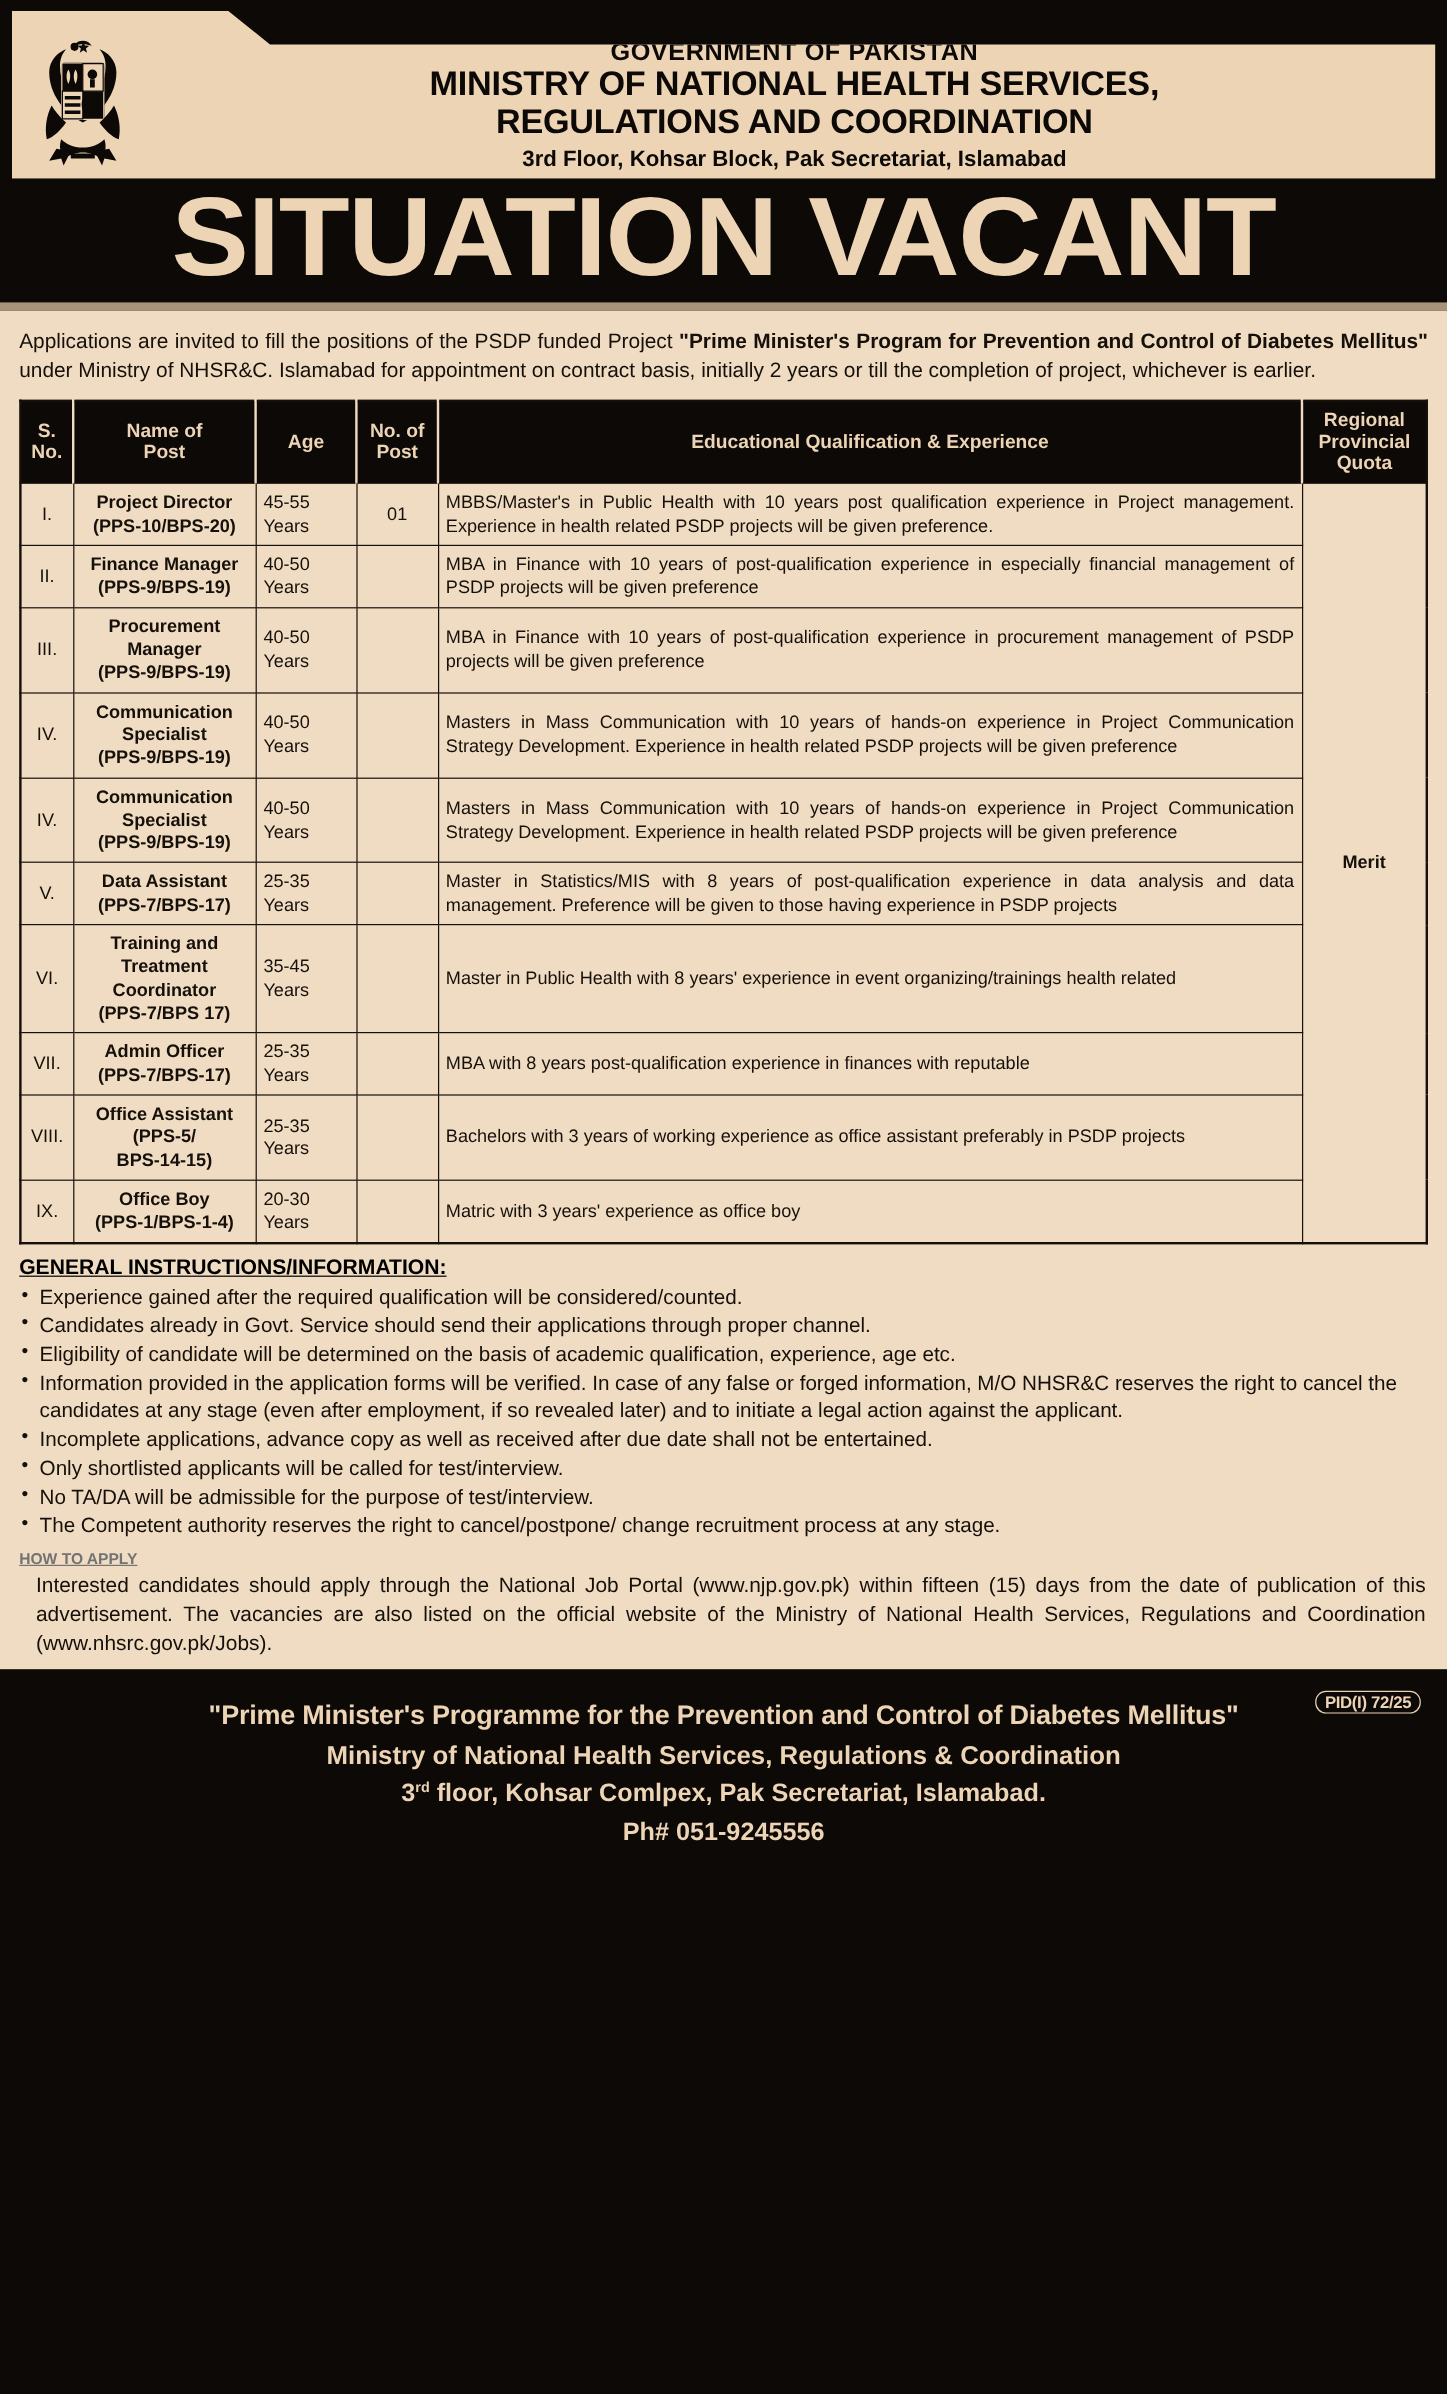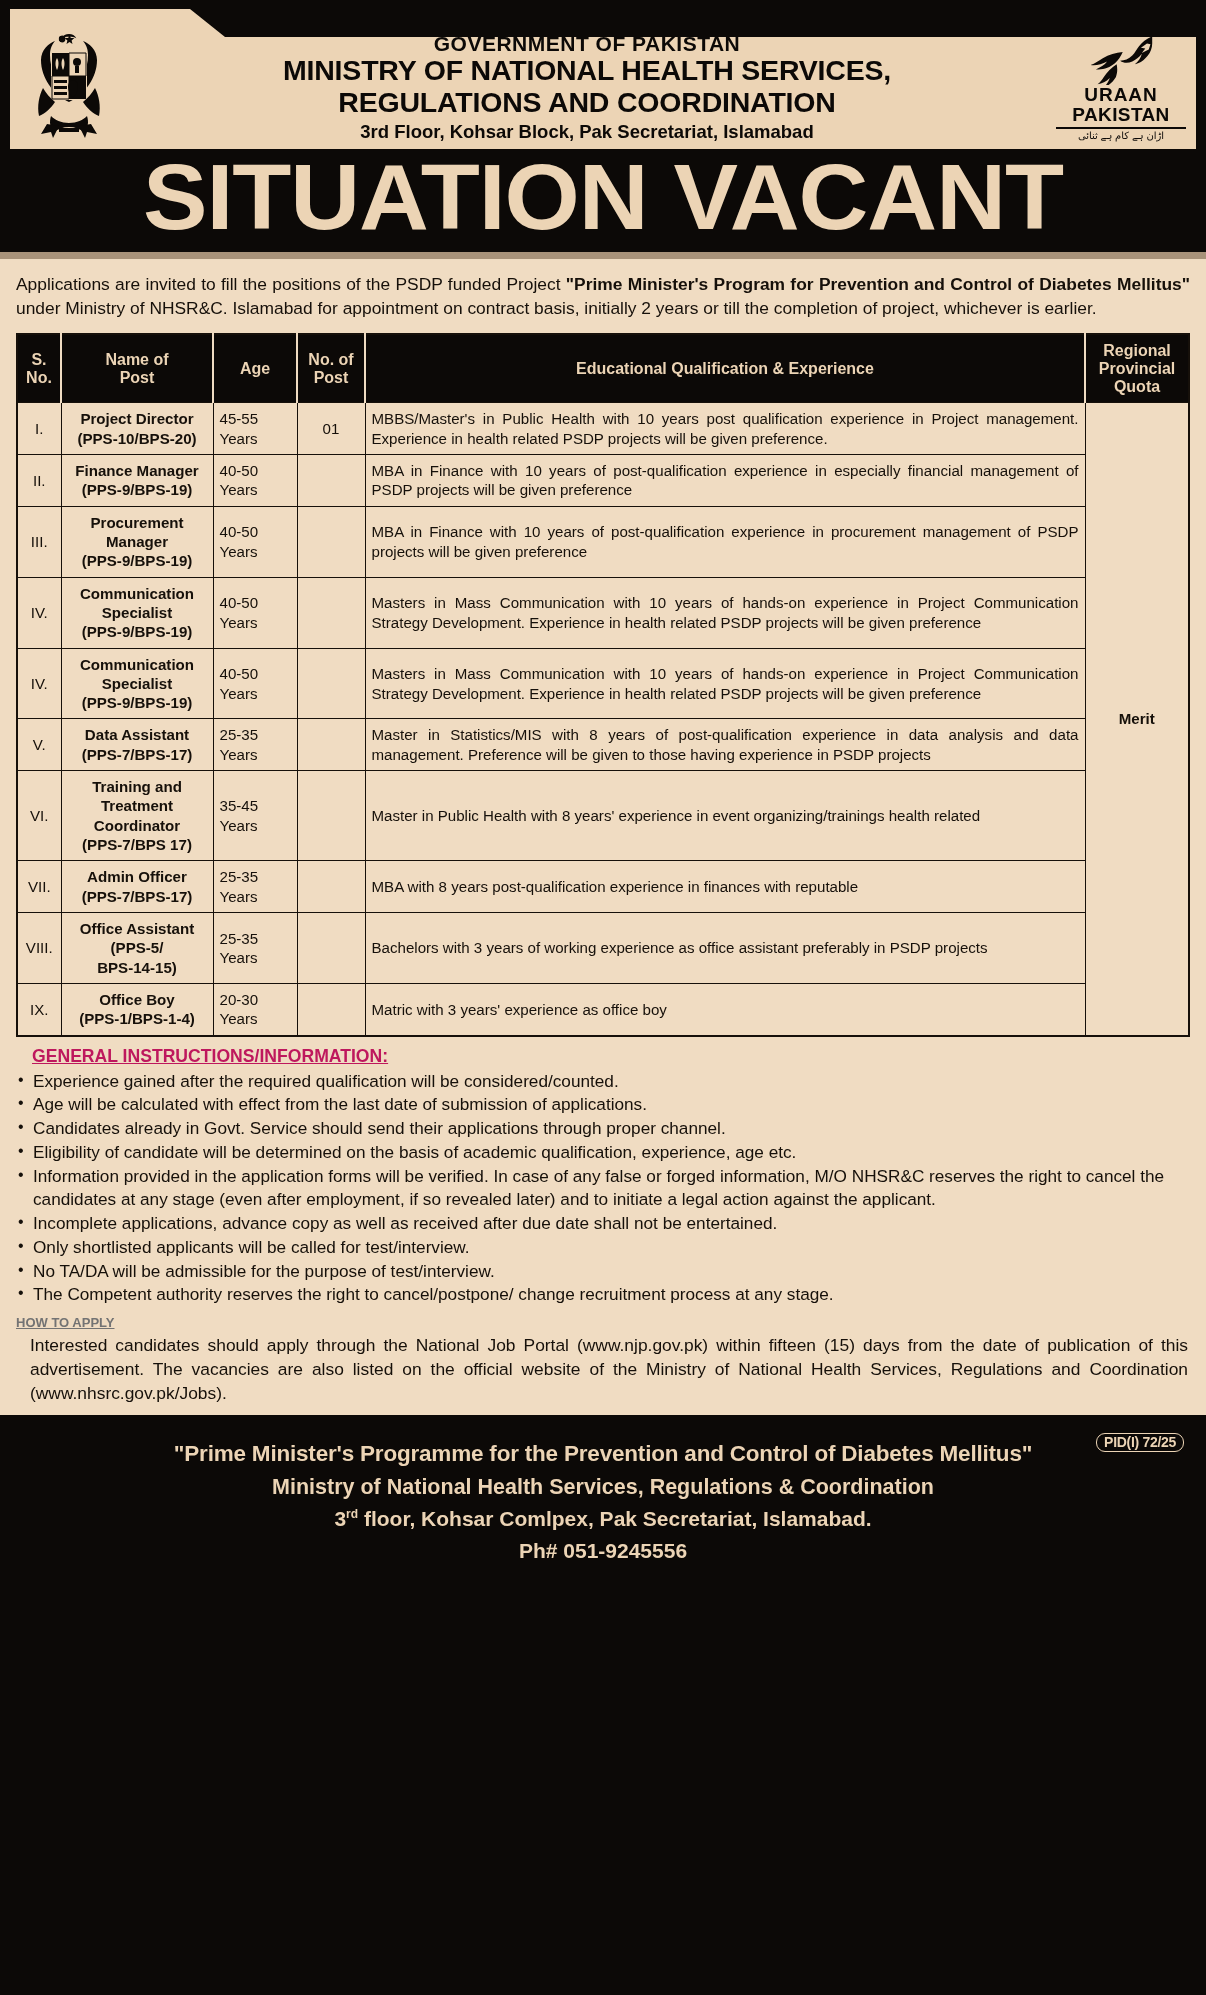--- a/index.html
+++ b/index.html
@@ -149,23 +149,23 @@
   }
   td.c-age { width: 84px; font-size: 15.6px; line-height: 1.3; }
   td.c-num { text-align: center; width: 68px; font-size: 15.6px; }
   td.c-qual { text-align: justify; padding: 6px 9px 6px 10px; }
   td.c-quota { text-align: center; font-weight: bold; font-size: 16.5px; width: 118px; }
 
   
   .gi-head {
     font-size: 17.6px;
     font-weight: bold;
-    color: #be185d;
+    color: #000000;
     text-decoration: underline;
-    margin: 9px 0 3px 16px;
+    margin: 9px 0 3px 0;
     display: inline-block;
   }
   ul.gi { list-style: none; margin: 0 0 2px 0; padding: 0; }
   ul.gi li {
     position: relative;
     padding-left: 17px;
     font-size: 17.2px;
     line-height: 1.33;
     color: #16100a;
     margin-bottom: 1px;
@@ -255,34 +255,20 @@
         </svg>
       </div>
 
       <div class="mh-center">
         <div class="mh-l1">GOVERNMENT OF PAKISTAN</div>
         <div class="mh-l2">MINISTRY OF NATIONAL HEALTH SERVICES,</div>
         <div class="mh-l3">REGULATIONS AND COORDINATION</div>
         <div class="mh-l4">3rd Floor, Kohsar Block, Pak Secretariat, Islamabad</div>
       </div>
 
-      <div class="uraan">
-        <svg class="uraan-bird" viewBox="0 0 120 60" aria-hidden="true">
-          <g fill="#0c0907">
-            <path d="M96 4c-6 2-11 6-15 11-3 4-5 8-8 11-4 4-9 6-14 6 4 3 9 3 14 1 4-2 8-5 11-9-1 5-4 9-8 12 6-1 11-5 15-10 3-4 5-9 5-14 0-3 0-6 0-8z"></path>
-            <path d="M62 22c-8 1-16 3-23 7-5 3-9 6-14 8 6 1 13-1 19-4-3 4-8 7-13 9 8 1 16-2 22-7 4-4 7-8 9-13z"></path>
-            <path d="M55 36c-6 4-11 9-15 15-2 3-4 6-7 8 5 0 10-3 14-7-1 4-4 8-7 11 6-2 11-7 14-12 2-5 2-10 1-15z"></path>
-            <path d="M90 12l-7 5 5 1-4 5 8-4 2-6z" fill="#ecd4b5"></path>
-          </g>
-        </svg>
-        <div class="uraan-t1">URAAN</div>
-        <div class="uraan-t2">PAKISTAN</div>
-        <div class="uraan-rule"></div>
-        <div class="uraan-urdu">اڑان ہے کام ہے ثنائی</div>
-      </div>
 
     </div>
   </div>
 
   <div class="sv-band">
     <div class="sv-text">SITUATION VACANT</div>
   </div>
   <div class="sv-rule"></div>
 
   <div class="body">
@@ -373,21 +359,20 @@
             <td class="c-age">20-30<br>Years</td>
             <td class="c-num"></td>
             <td class="c-qual">Matric with 3 years' experience as office boy</td>
           </tr>
         </tbody>
     </table>
 
     <div class="gi-head">GENERAL INSTRUCTIONS/INFORMATION:</div>
     <ul class="gi" id="gi-list">
         <li>Experience gained after the required qualification will be considered/counted.</li>
-        <li>Age will be calculated with effect from the last date of submission of applications.</li>
         <li>Candidates already in Govt. Service should send their applications through proper channel.</li>
         <li>Eligibility of candidate will be determined on the basis of academic qualification, experience, age etc.</li>
         <li>Information provided in the application forms will be verified. In case of any false or forged information, M/O NHSR&amp;C reserves the right to cancel the candidates at any stage (even after employment, if so revealed later) and to initiate a legal action against the applicant.</li>
         <li>Incomplete applications, advance copy as well as received after due date shall not be entertained.</li>
         <li>Only shortlisted applicants will be called for test/interview.</li>
         <li>No TA/DA will be admissible for the purpose of test/interview.</li>
         <li>The Competent authority reserves the right to cancel/postpone/ change recruitment process at any stage.</li>
       </ul>
 
     <div class="hta-head">HOW TO APPLY</div>

